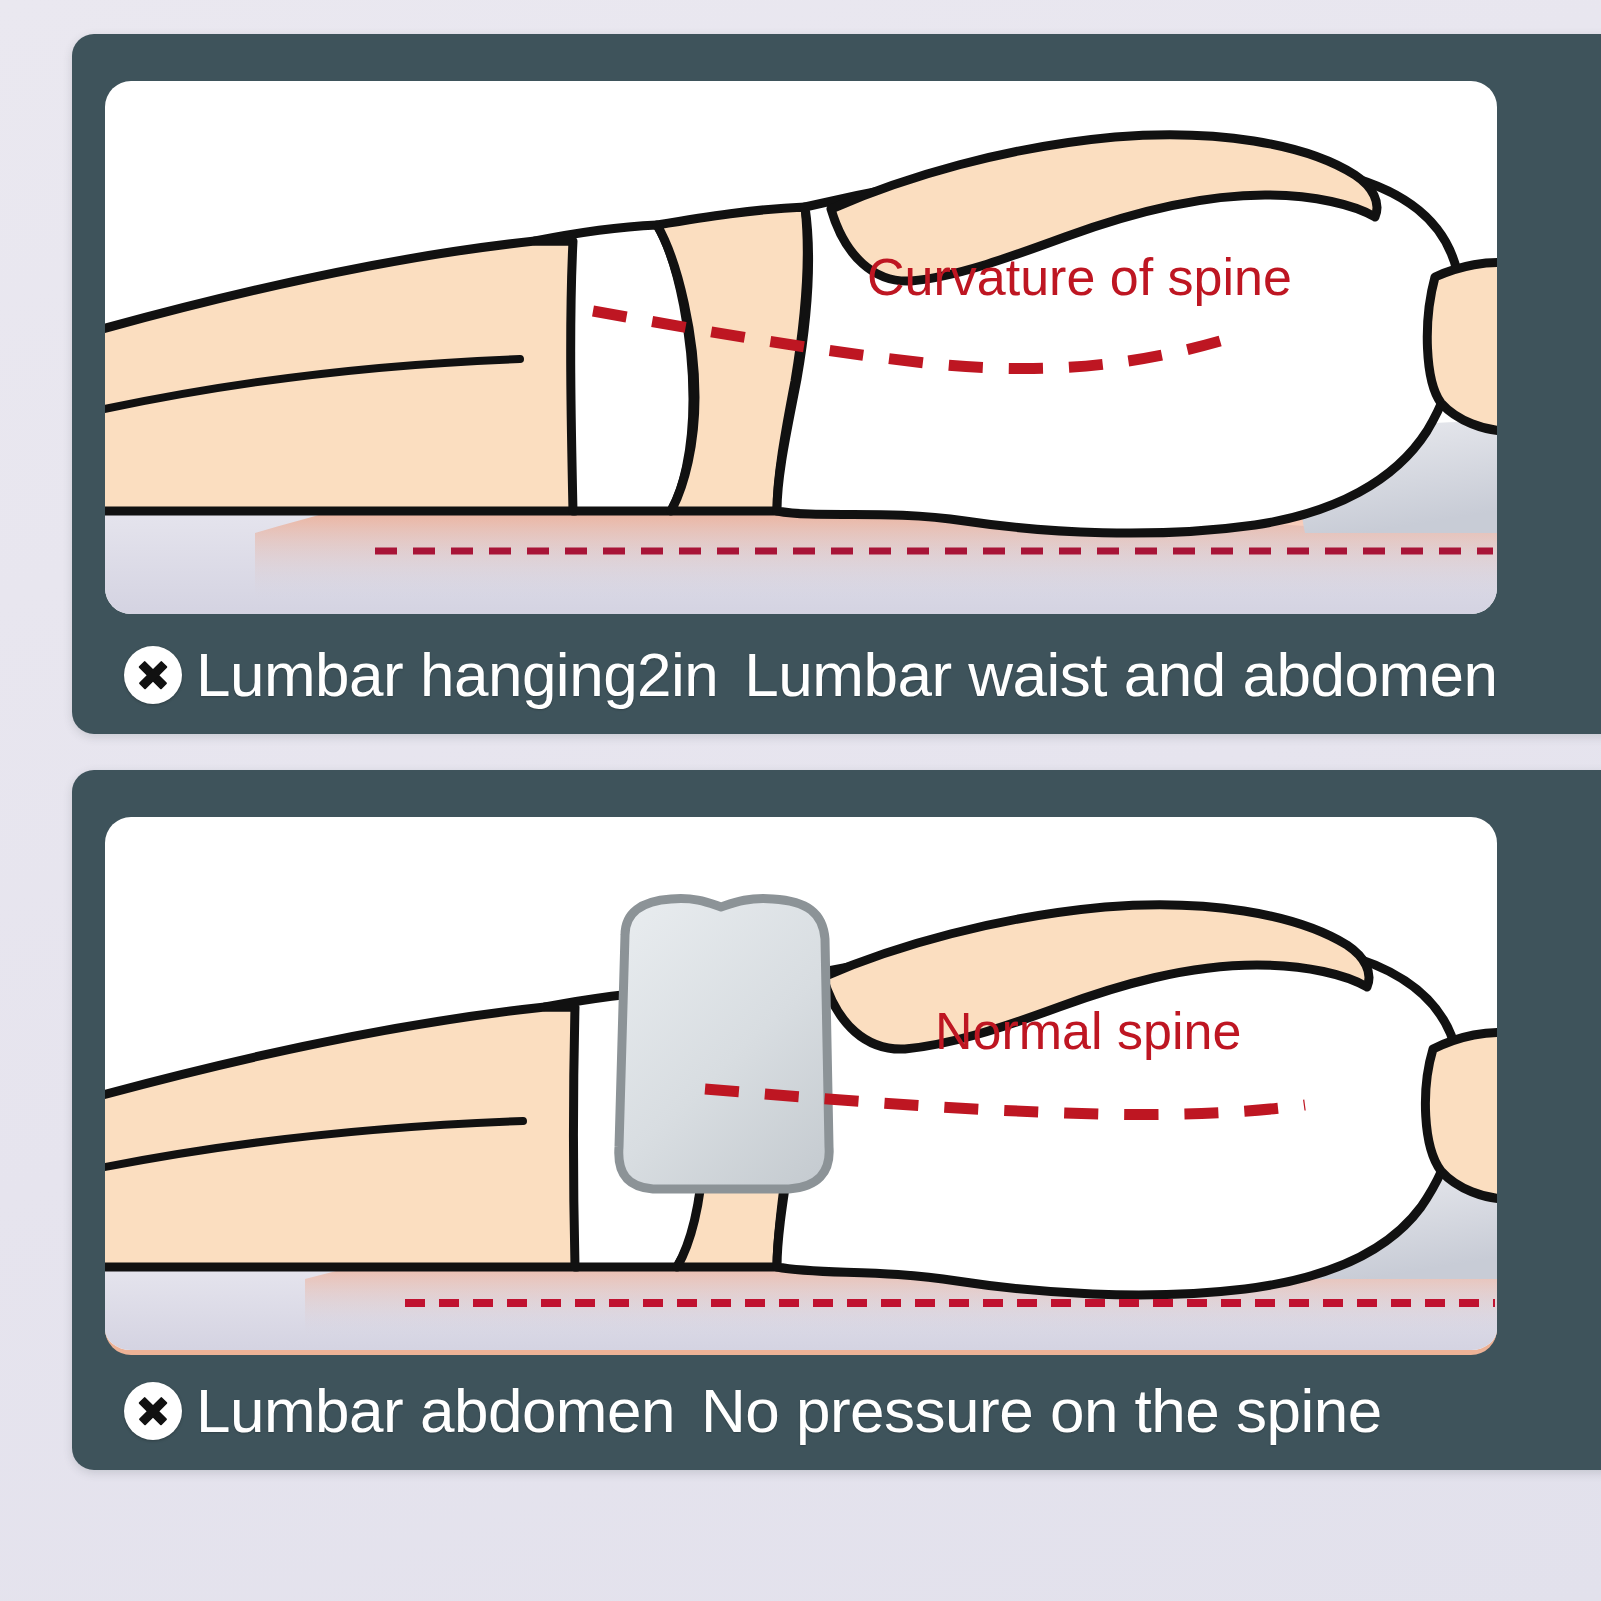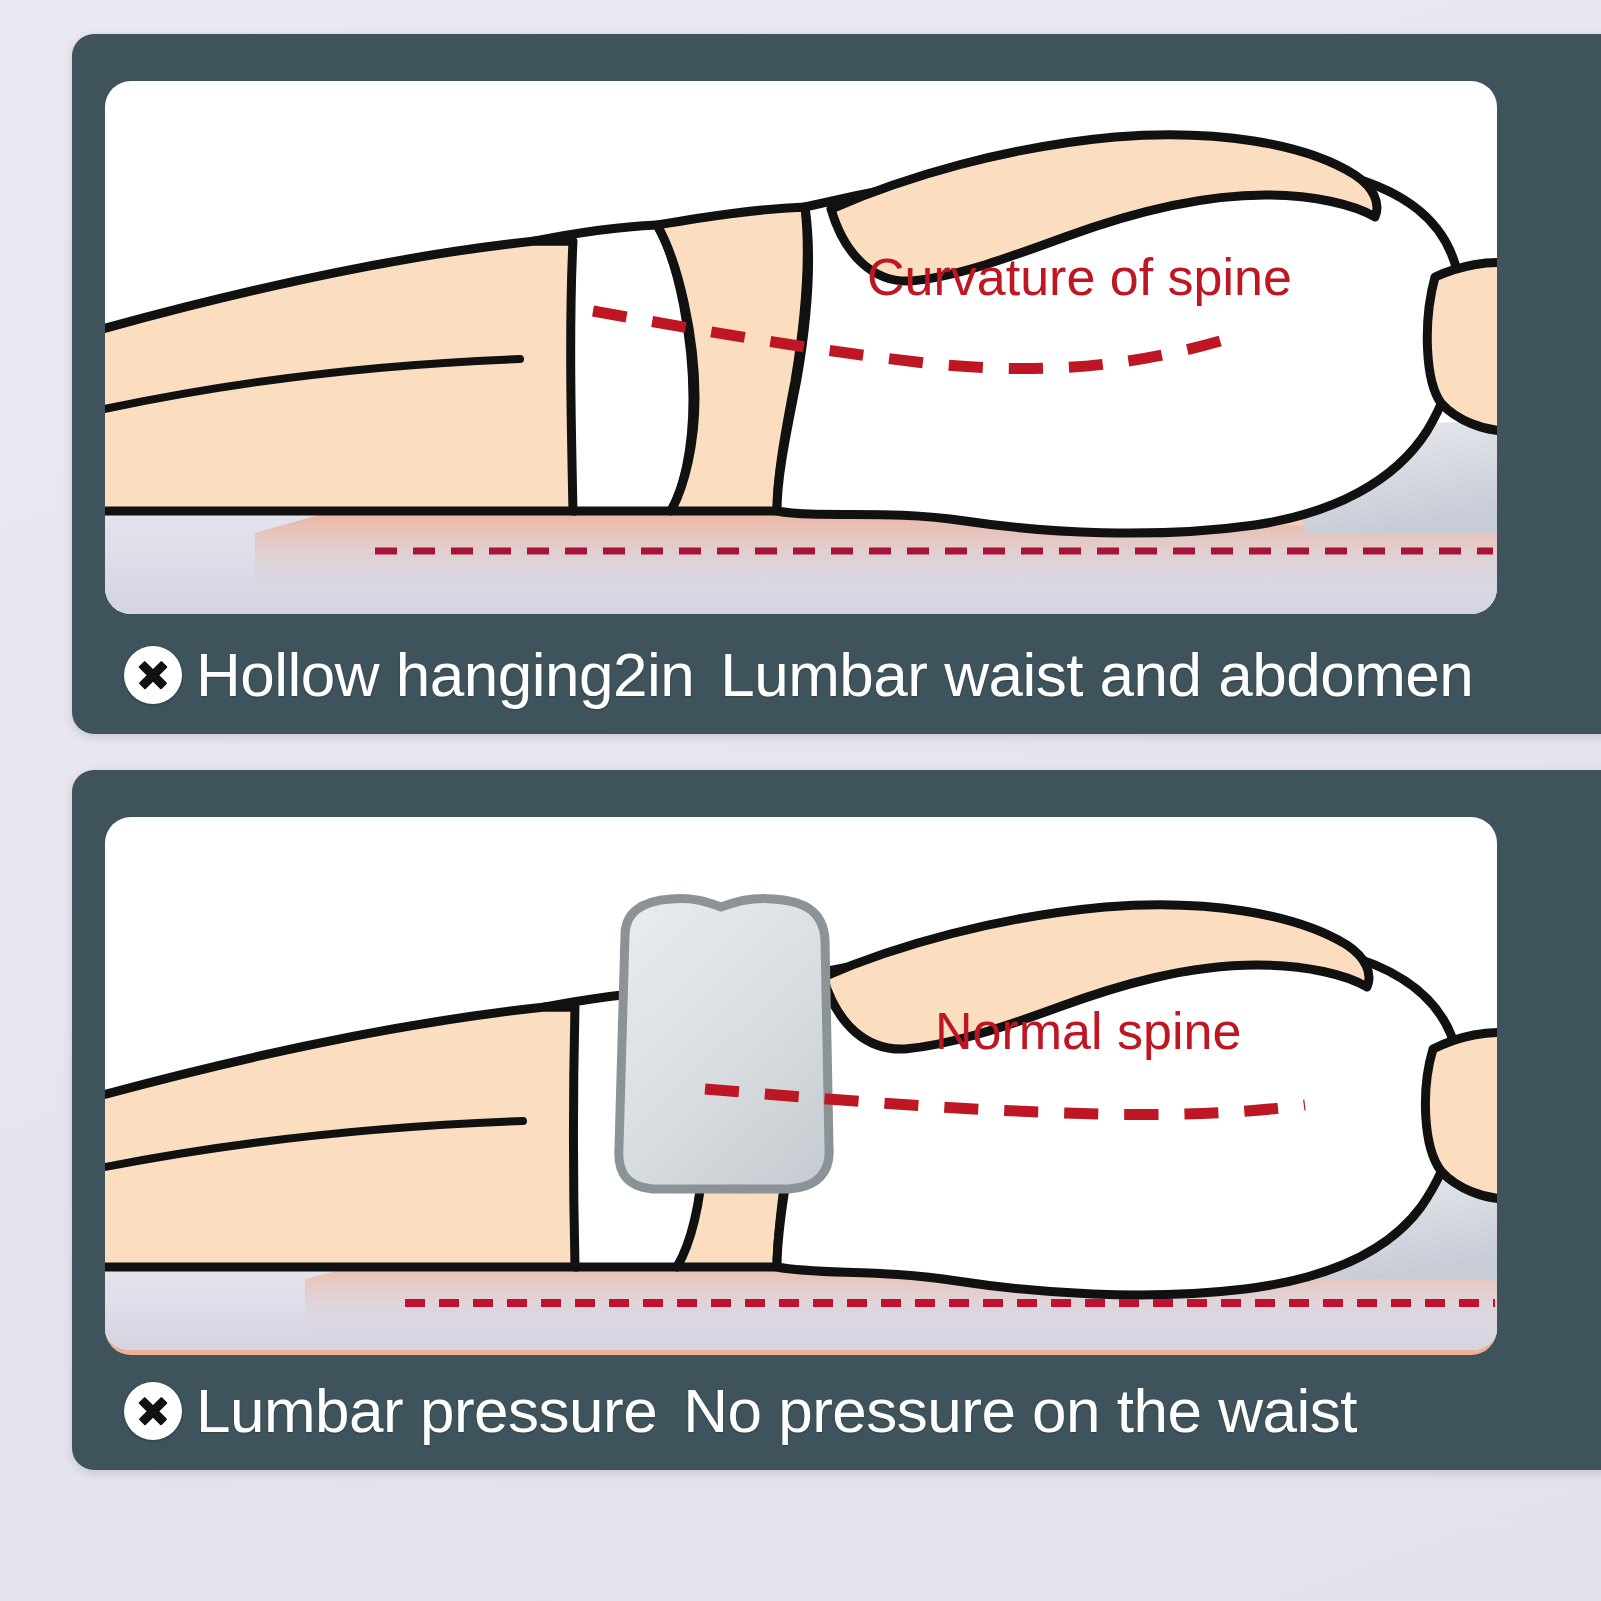--- a/index.html
+++ b/index.html
@@ -159,21 +159,21 @@
         <path d="M 488 230 C 600 250, 700 268, 820 282 C 950 296, 1040 282, 1122 258" fill="none" stroke="#BE1622" stroke-width="11" stroke-linecap="butt" stroke-dasharray="34 26"></path>
 
         <path d="M 270 470 L 1388 470" fill="none" stroke="#A81437" stroke-width="7" stroke-linecap="butt" stroke-dasharray="22 16"></path>
 
         <text class="anno" x="762" y="214">Curvature of spine</text>
       </svg>
     </div>
 
     <div class="caption-bar">
       <span class="x-badge"></span>
-      <span class="caption-text">Hollow hanging2in</span>
+      <span class="caption-text">Lumbar hanging2in</span>
       <span class="caption-gap"></span>
       <span class="caption-text">Lumbar waist and abdomen</span>
     </div>
   </div>
 
   <div class="card" id="card-bottom">
 
     <div class="illo-frame">
       <svg class="illo-svg" viewBox="0 0 1392 533" preserveAspectRatio="none">
         <defs>
@@ -230,19 +230,19 @@
         <path d="M 600 272 C 720 282, 840 292, 960 296 C 1070 300, 1140 296, 1200 288" fill="none" stroke="#BE1622" stroke-width="11" stroke-linecap="butt" stroke-dasharray="34 26"></path>
 
         <path d="M 300 486 L 1390 486" fill="none" stroke="#C01230" stroke-width="8" stroke-linecap="butt" stroke-dasharray="20 14"></path>
 
         <text class="anno" x="830" y="232">Normal spine</text>
       </svg>
     </div>
 
     <div class="caption-bar">
       <span class="x-badge"></span>
-      <span class="caption-text">Lumbar pressure</span>
+      <span class="caption-text">Lumbar abdomen</span>
       <span class="caption-gap"></span>
-      <span class="caption-text">No pressure on the waist</span>
+      <span class="caption-text">No pressure on the spine</span>
     </div>
   </div>
 
 </div>
 
 </body></html>

